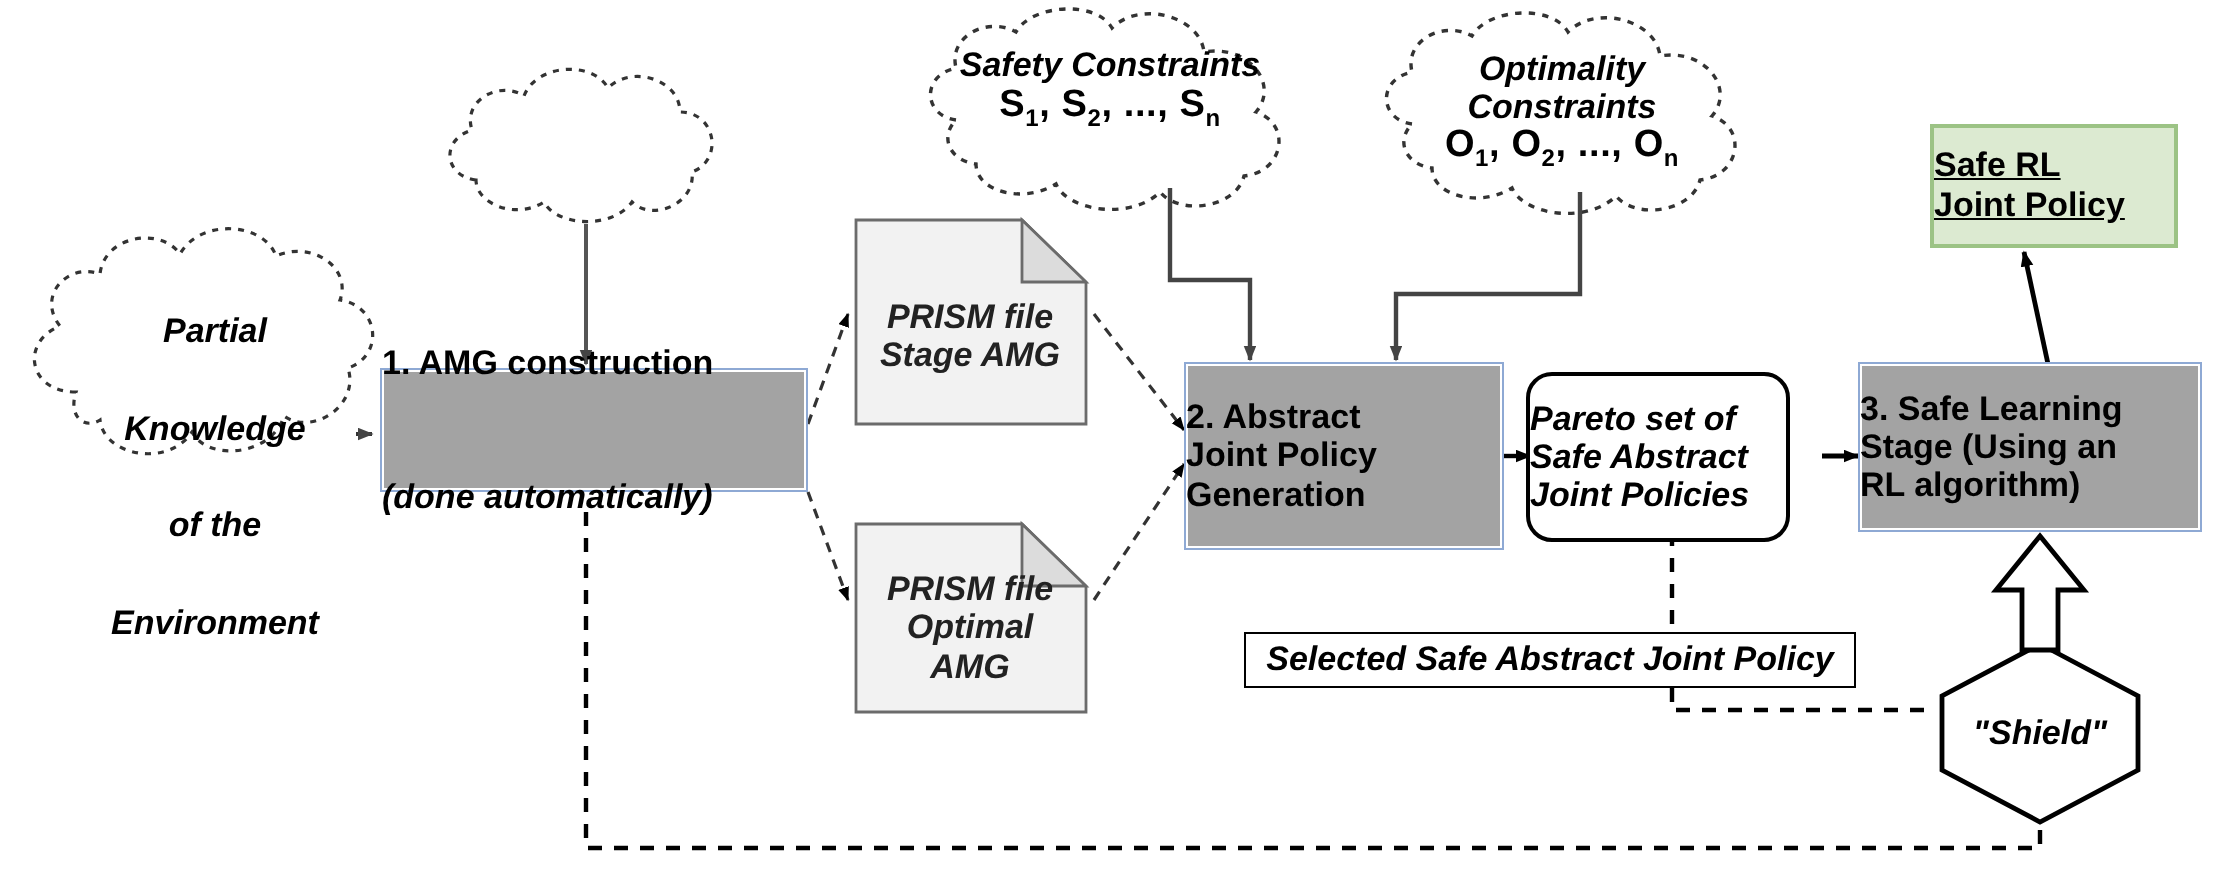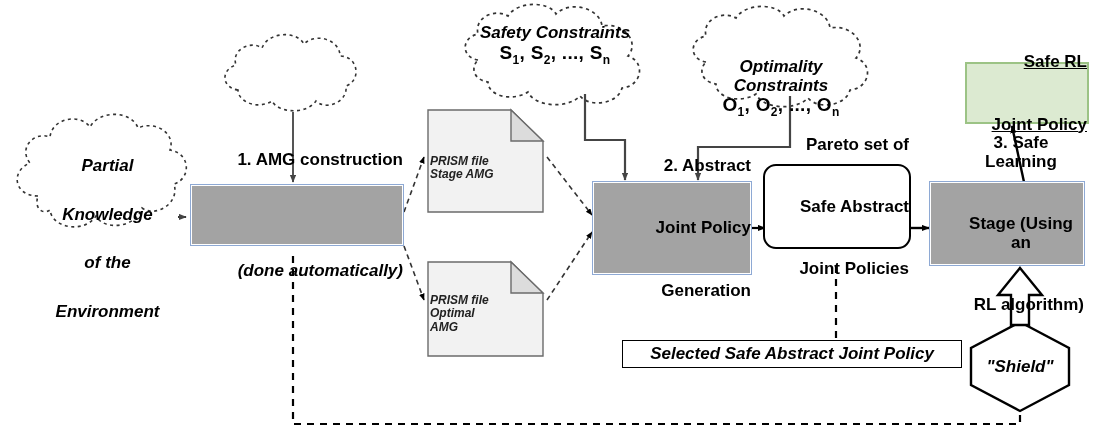--- a/index.html
+++ b/index.html
@@ -1,36 +1,36 @@
 <!DOCTYPE html>
 <html><head>
 <meta charset="utf-8">
 <style>
   html,body{margin:0;padding:0;background:#fff;}
   body{width:1117px;height:438px;font-family:"Liberation Sans",sans-serif;}
   #stage{position:relative;width:1117px;height:438px;overflow:hidden;background:#fff;}
   #svglayer{position:absolute;left:0;top:0;width:1117px;height:438px;}
   .node{position:absolute;box-sizing:border-box;display:flex;flex-direction:column;
-        align-items:flex-end;justify-content:center;text-align:center;color:#000;gap:43px;}
+        align-items:flex-start;justify-content:center;text-align:center;color:#000;}
   .proc{background:#a3a3a3;border:1px solid #8ea9d4;box-shadow:0 0 0 1px #fff inset;
         font-weight:bold;font-size:17px;line-height:1.12;}
   .proc .it{font-style:italic;margin-top:48px;}
   .pareto{background:#fff;border:2px solid #000;border-radius:13px;
           font-weight:bold;font-size:17px;line-height:1.12;}
   .green{background:#dcead1;border:2px solid #9cc385;font-weight:bold;font-size:17px;
          line-height:1.15;}
   .green span{text-decoration:underline;}
   .cloudtxt{position:absolute;display:flex;flex-direction:column;align-items:center;
             text-align:center;font-weight:bold;font-style:italic;
             font-size:17px;line-height:1.1;color:#000;}
   .cloudtxt .plain{font-style:normal;font-size:19px;letter-spacing:.3px;}
   .cloudtxt .plain sub{font-size:12px;}
-  .filetxt{position:absolute;display:flex;flex-direction:column;align-items:flex-start;
+  .filetxt{position:absolute;display:flex;flex-direction:column;align-items:center;
            justify-content:center;text-align:center;font-weight:bold;font-style:italic;
-           font-size:12px;line-height:1.12;color:#222;}
+           font-size:17px;line-height:1.12;color:#222;}
   .shieldtxt{position:absolute;display:flex;align-items:center;justify-content:center;
              font-weight:bold;font-style:italic;font-size:17px;color:#000;}
   .selbox{position:absolute;background:#fff;border:1.5px solid #000;
           display:flex;align-items:center;justify-content:center;
           font-weight:bold;font-style:italic;font-size:17px;color:#000;
           padding:1px 4px;box-sizing:border-box;white-space:nowrap;}
 </style>
 </head>
 <body>
 
@@ -129,21 +129,21 @@
     <span>of the</span>
     <span>Environment</span>
   </div>
 
 
   <div class="cloudtxt" style="left:472px;top:24px;width:166px;height:56px;">
     <span>Safety Constraints</span>
     <span class="plain">S<sub>1</sub>, S<sub>2</sub>, ..., S<sub>n</sub></span>
   </div>
 
-  <div class="cloudtxt" style="left:696px;top:26px;width:170px;height:56px;margin-top:32px;">
+  <div class="cloudtxt" style="left:696px;top:26px;width:170px;height:56px;">
     <span>Optimality Constraints</span>
     <span class="plain">O<sub>1</sub>, O<sub>2</sub>, ..., O<sub>n</sub></span>
   </div>
 
   <div class="filetxt" style="left:430px;top:140px;width:110px;height:56px;">
     <span>PRISM file</span>
     <span>Stage AMG</span>
   </div>
 
   <div class="filetxt" style="left:430px;top:280px;width:110px;height:68px;">
@@ -156,34 +156,34 @@
     <span>1. AMG construction</span>
     <span class="it">(done automatically)</span>
   </div>
 
   <div class="node proc" style="left:592px;top:181px;width:160px;height:94px;">
     <span>2. Abstract</span>
     <span>Joint Policy</span>
     <span>Generation</span>
   </div>
 
-  <div class="node pareto" style="left:763px;top:164px;width:148px;height:85px;">
+  <div class="node pareto" style="left:763px;top:186px;width:132px;height:85px;font-style:italic;">
     <span>Pareto set of</span>
     <span>Safe Abstract</span>
     <span>Joint Policies</span>
   </div>
 
-  <div class="node proc" style="left:929px;top:181px;width:156px;height:85px;padding-left:28px;">
+  <div class="node proc" style="left:929px;top:181px;width:172px;height:85px;">
     <span>3. Safe Learning</span>
     <span>Stage (Using an</span>
     <span>RL algorithm)</span>
   </div>
 
   <div class="node green" style="left:965px;top:62px;width:124px;height:62px;">
     <span>Safe RL</span>
     <span>Joint Policy</span>
   </div>
 
   <div class="shieldtxt" style="left:971px;top:348px;width:98px;height:37px;">"Shield"</div>
 
-  <div class="selbox" style="left:622px;top:340px;width:340px;height:28px;">Selected Safe Abstract Joint Policy</div>
+  <div class="selbox" style="left:622px;top:316px;width:306px;height:28px;">Selected Safe Abstract Joint Policy</div>
 
 </div>
 
 </body></html>

